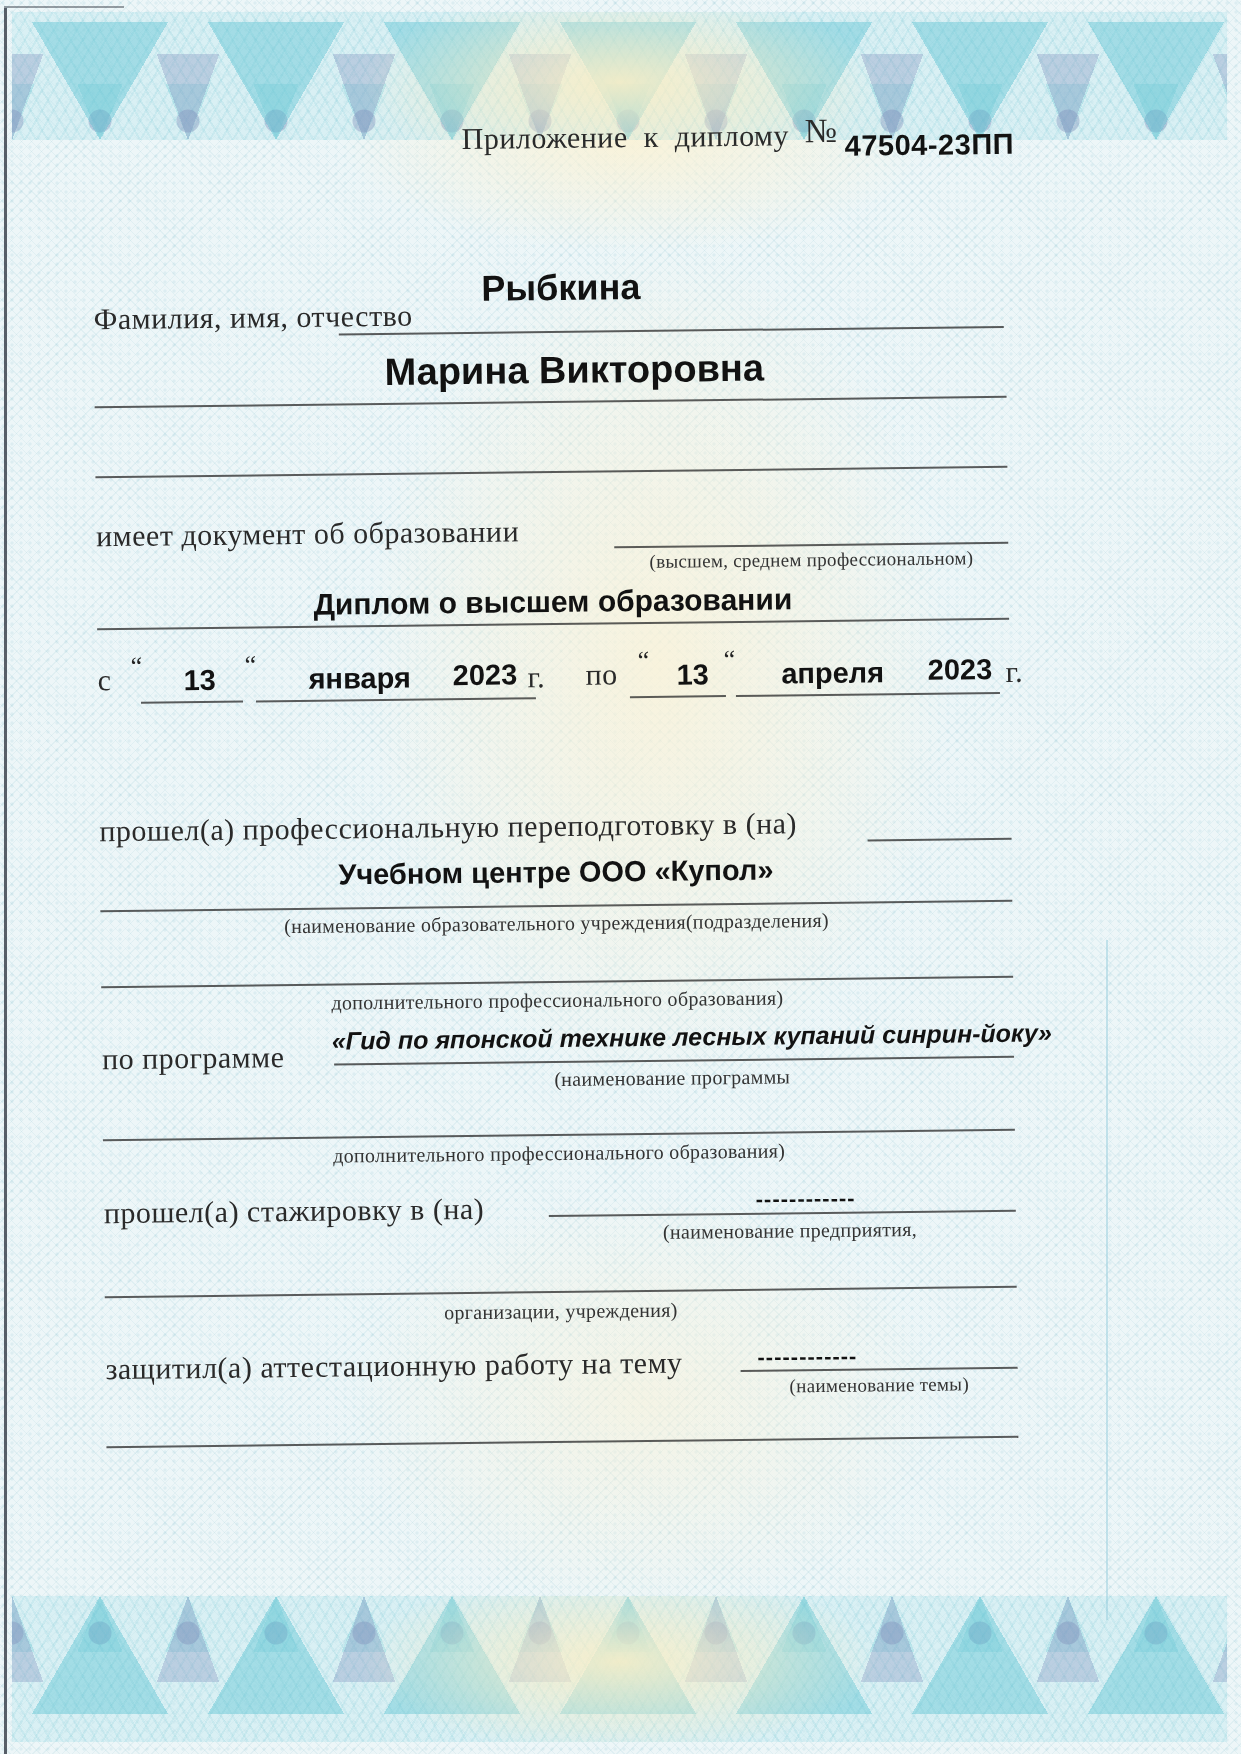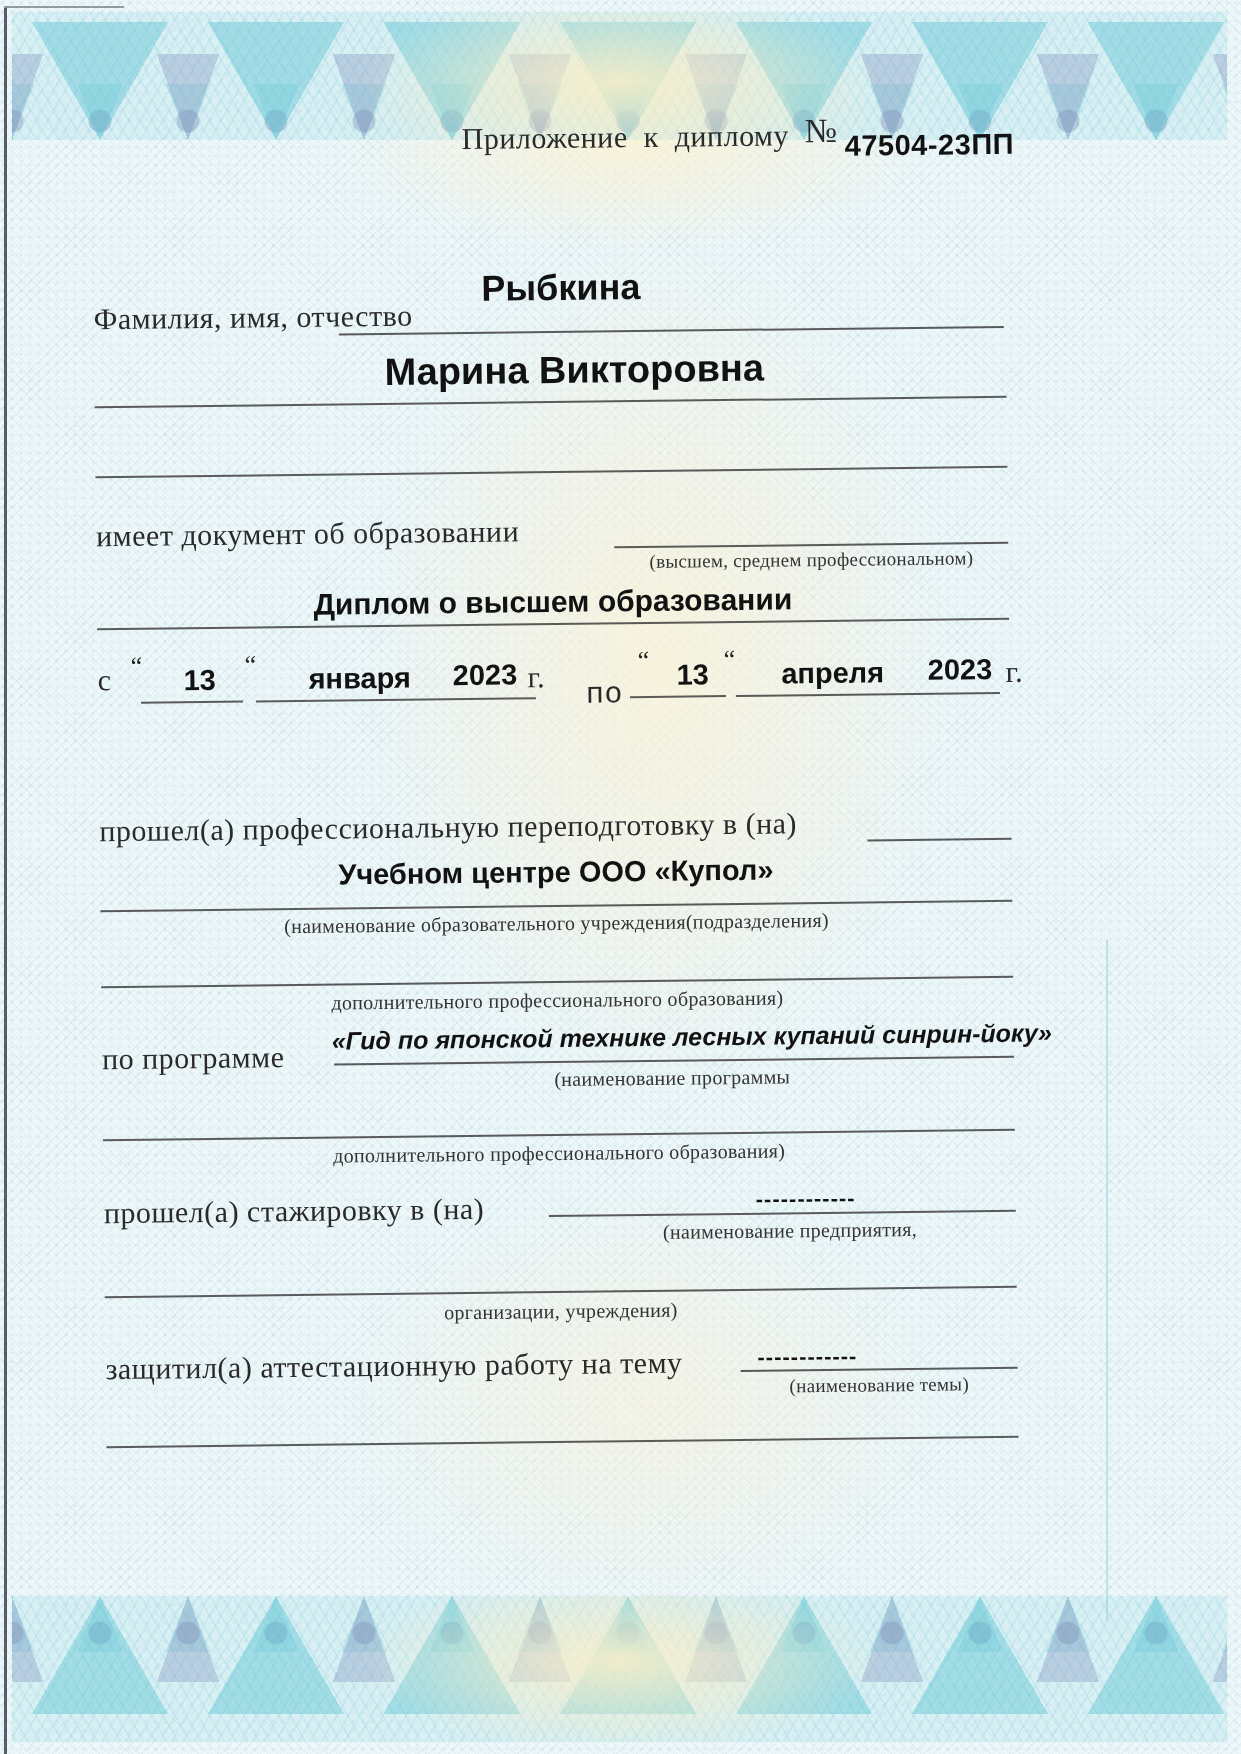--- a/index.html
+++ b/index.html
@@ -83,21 +83,21 @@
 
     <div class="abs serif" style="left:100px;top:657px;">с</div>
     <div class="abs q" style="left:133px;top:646px;">“</div>
     <div class="abs fill center" style="left:158px;width:88px;top:659px;font-size:29px;">13</div>
     <div class="abs q" style="left:247px;top:646px;">“</div>
     <div class="line" style="left:143px;top:696px;width:102px;"></div>
     <div class="abs fill center" style="left:262px;width:200px;top:659px;font-size:29px;">января</div>
     <div class="abs fill" style="left:455px;top:657px;font-size:29px;">2023</div>
     <div class="line" style="left:258px;top:696px;width:280px;"></div>
     <div class="abs serif" style="left:530px;top:659px;">г.</div>
-    <div class="abs serif" style="left:588px;top:677px;font-family:Liberation Mono, monospace;">по</div>
+    <div class="abs serif" style="left:588px;top:657px;">по</div>
     <div class="abs q" style="left:640px;top:646px;">“</div>
     <div class="abs fill center" style="left:653px;width:84px;top:659px;font-size:29px;">13</div>
     <div class="abs q" style="left:726px;top:646px;">“</div>
     <div class="line" style="left:632px;top:696px;width:96px;"></div>
     <div class="abs fill center" style="left:740px;width:190px;top:659px;font-size:29px;">апреля</div>
     <div class="abs fill" style="left:930px;top:657px;font-size:29px;">2023</div>
     <div class="line" style="left:738px;top:696px;width:264px;"></div>
     <div class="abs serif" style="left:1008px;top:659px;">г.</div>
 
     <div class="abs serif" style="left:100px;top:808px;">прошел(а) профессиональную переподготовку в (на)</div>

